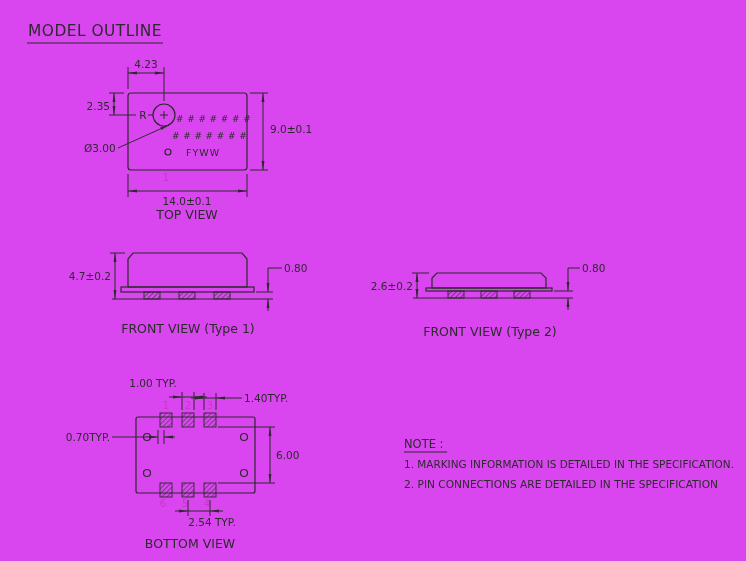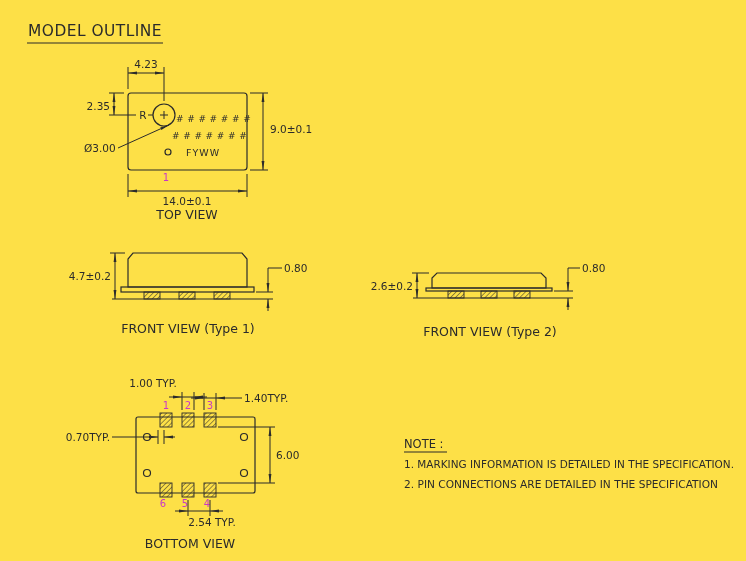--- a/index.html
+++ b/index.html
@@ -1,16 +1,16 @@
 <!DOCTYPE html>
 <html><head>
 <meta charset="utf-8">
 <style>
   html,body{margin:0;padding:0;background:#ffffff;}
-  .page{position:relative;width:746px;height:561px;background:#fde047;overflow:hidden;}
+  .page{position:relative;width:746px;height:561px;background:#d946ef;overflow:hidden;}
   svg{font-family:"DejaVu Sans","Liberation Sans",sans-serif;}
   .ln{stroke:#2b2b2b;stroke-width:1;fill:none;}
   .fig{stroke:#2b2b2b;stroke-width:1.2;fill:none;}
   .t{fill:#2b2b2b;}
   .title{font-size:16px;letter-spacing:.5px;}
   .vlbl{font-size:12.5px;}
   .dim{font-size:10.5px;}
   .mark{font-size:9px;letter-spacing:.4px;}
   .fyww{font-size:9.5px;letter-spacing:1px;}
   .pin{font-size:10px;}

